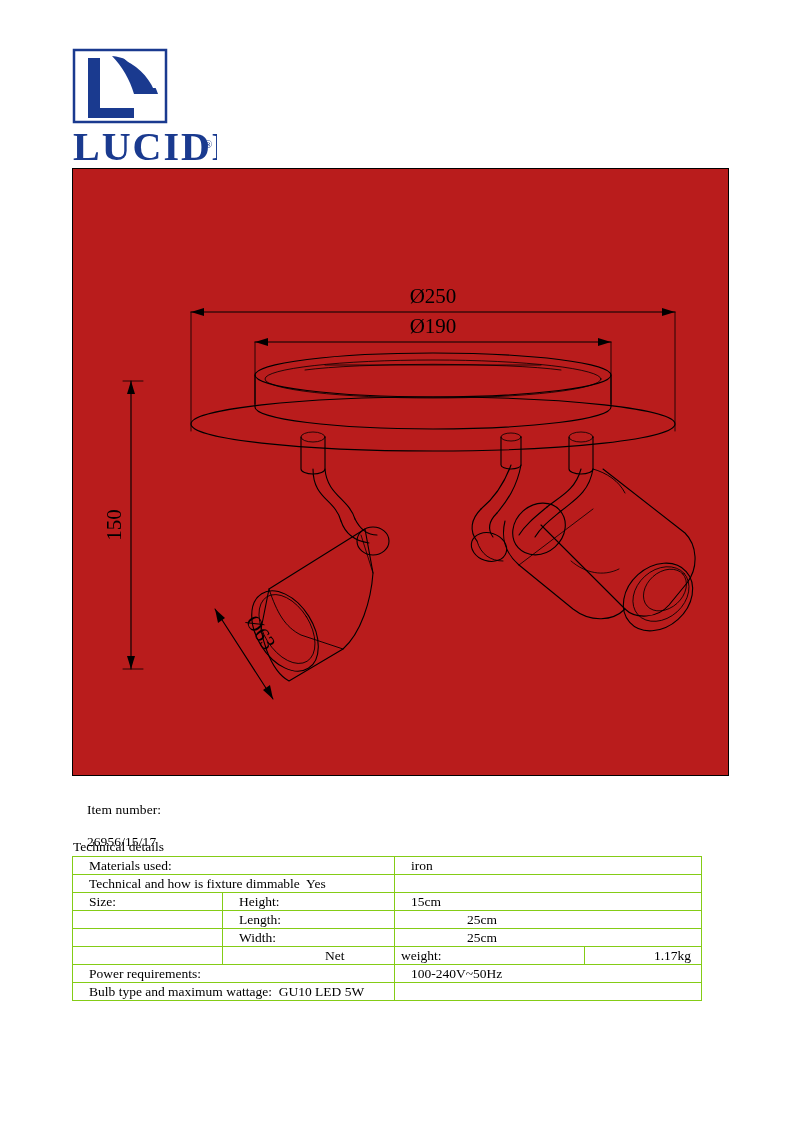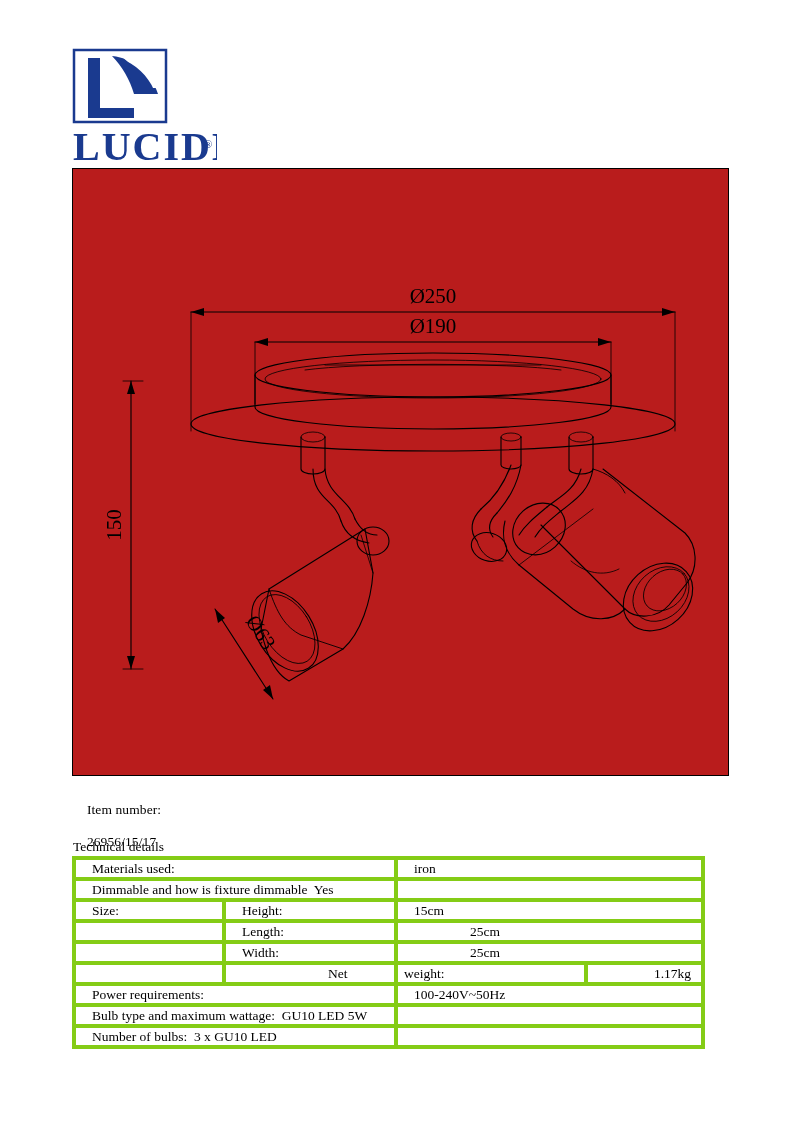--- a/index.html
+++ b/index.html
@@ -66,21 +66,21 @@
   .tech-table {
     position: absolute;
     left: 72px;
     top: 856px;
     width: 629px;
     border-collapse: collapse;
     table-layout: fixed;
     font-size: 13.5px;
   }
   .tech-table td {
-    border: 4px solid #84cc16;
+    border: 1px solid #84cc16;
     height: 17px;
     padding: 0 0 0 16px;
     vertical-align: middle;
     line-height: 16px;
     white-space: pre;
   }
   .col-a { width: 150px; }
   .col-b { width: 172px; }
   .col-c { width: 190px; }
   .col-d { width: 117px; }
@@ -229,21 +229,21 @@
         <col class="col-b">
         <col class="col-c">
         <col class="col-d">
     </colgroup>
     <tbody>
       <tr>
         <td colspan="2">Materials used:</td>
         <td colspan="2">iron</td>
       </tr>
       <tr>
-        <td colspan="2">Dimmable and how is fixture dimmable  Yes</td>
+        <td colspan="2">Technical and how is fixture dimmable  Yes</td>
         <td colspan="2"></td>
       </tr>
       <tr>
         <td>Size:</td>
         <td>Height:</td>
         <td colspan="2">15cm</td>
       </tr>
       <tr>
         <td></td>
         <td>Length:</td>
@@ -261,20 +261,16 @@
         <td class="cell-weightval">1.17kg</td>
       </tr>
       <tr>
         <td colspan="2">Power requirements:</td>
         <td colspan="2">100-240V~50Hz</td>
       </tr>
       <tr>
         <td colspan="2">Bulb type and maximum wattage:  GU10 LED 5W</td>
         <td colspan="2"></td>
       </tr>
-      <tr>
-        <td colspan="2">Number of bulbs:  3 x GU10 LED</td>
-        <td colspan="2"></td>
-      </tr>
     </tbody>
   </table>
 
 </div>
 
 </body></html>

